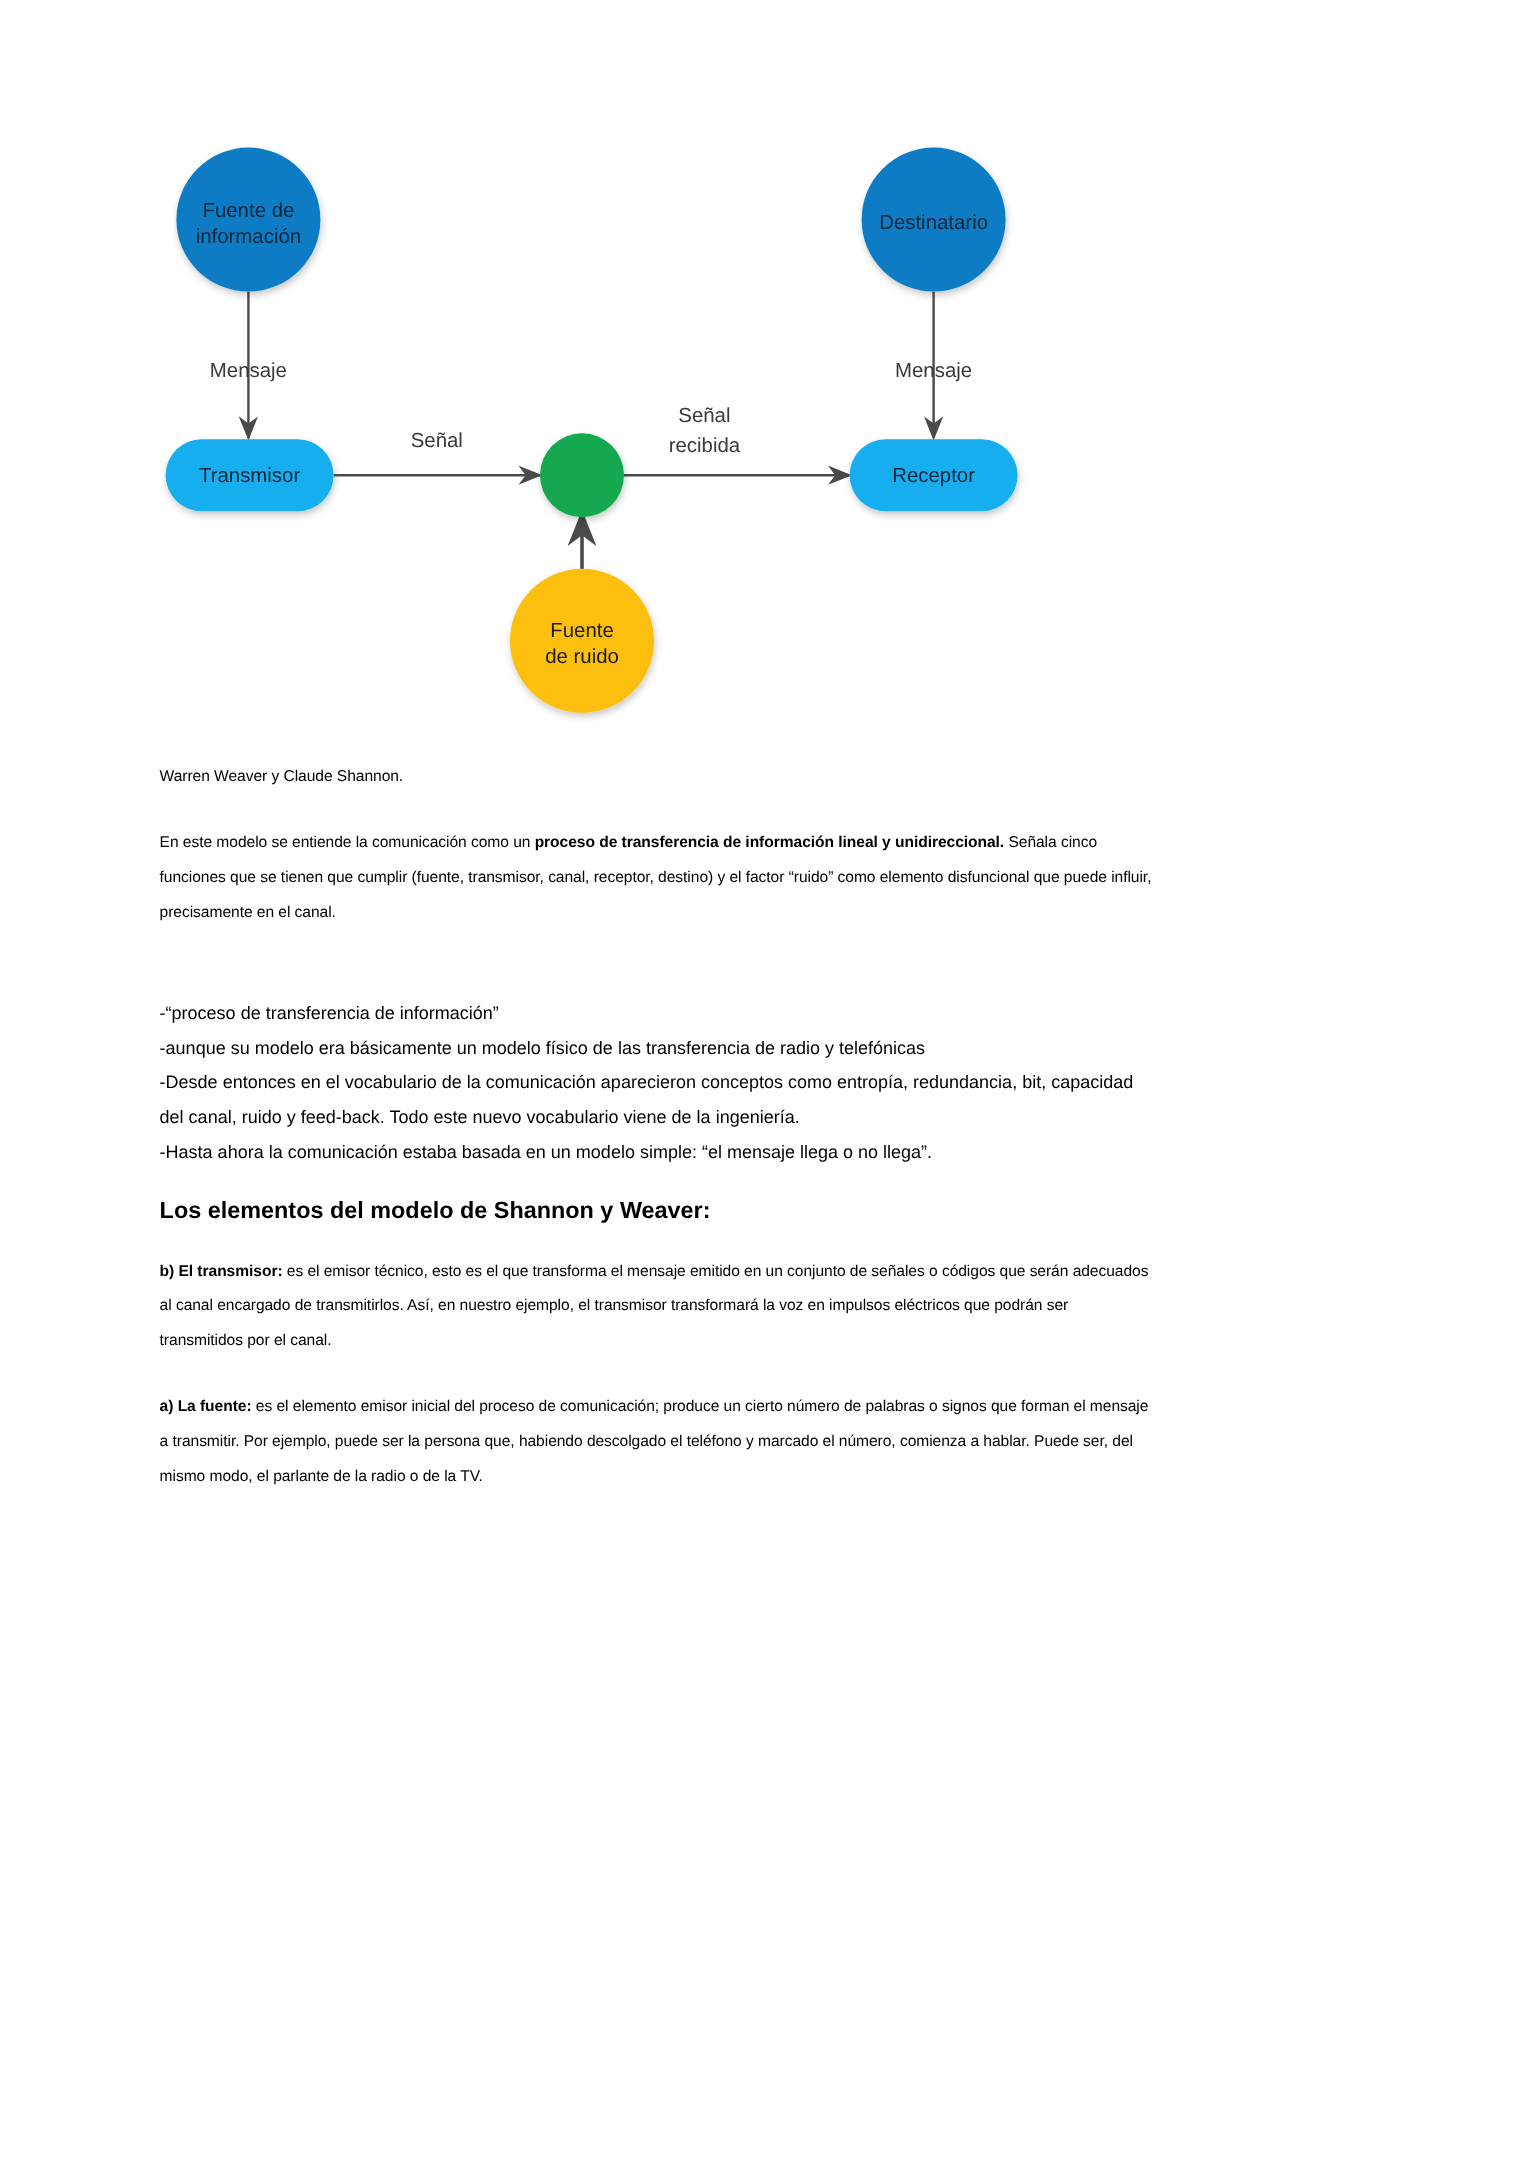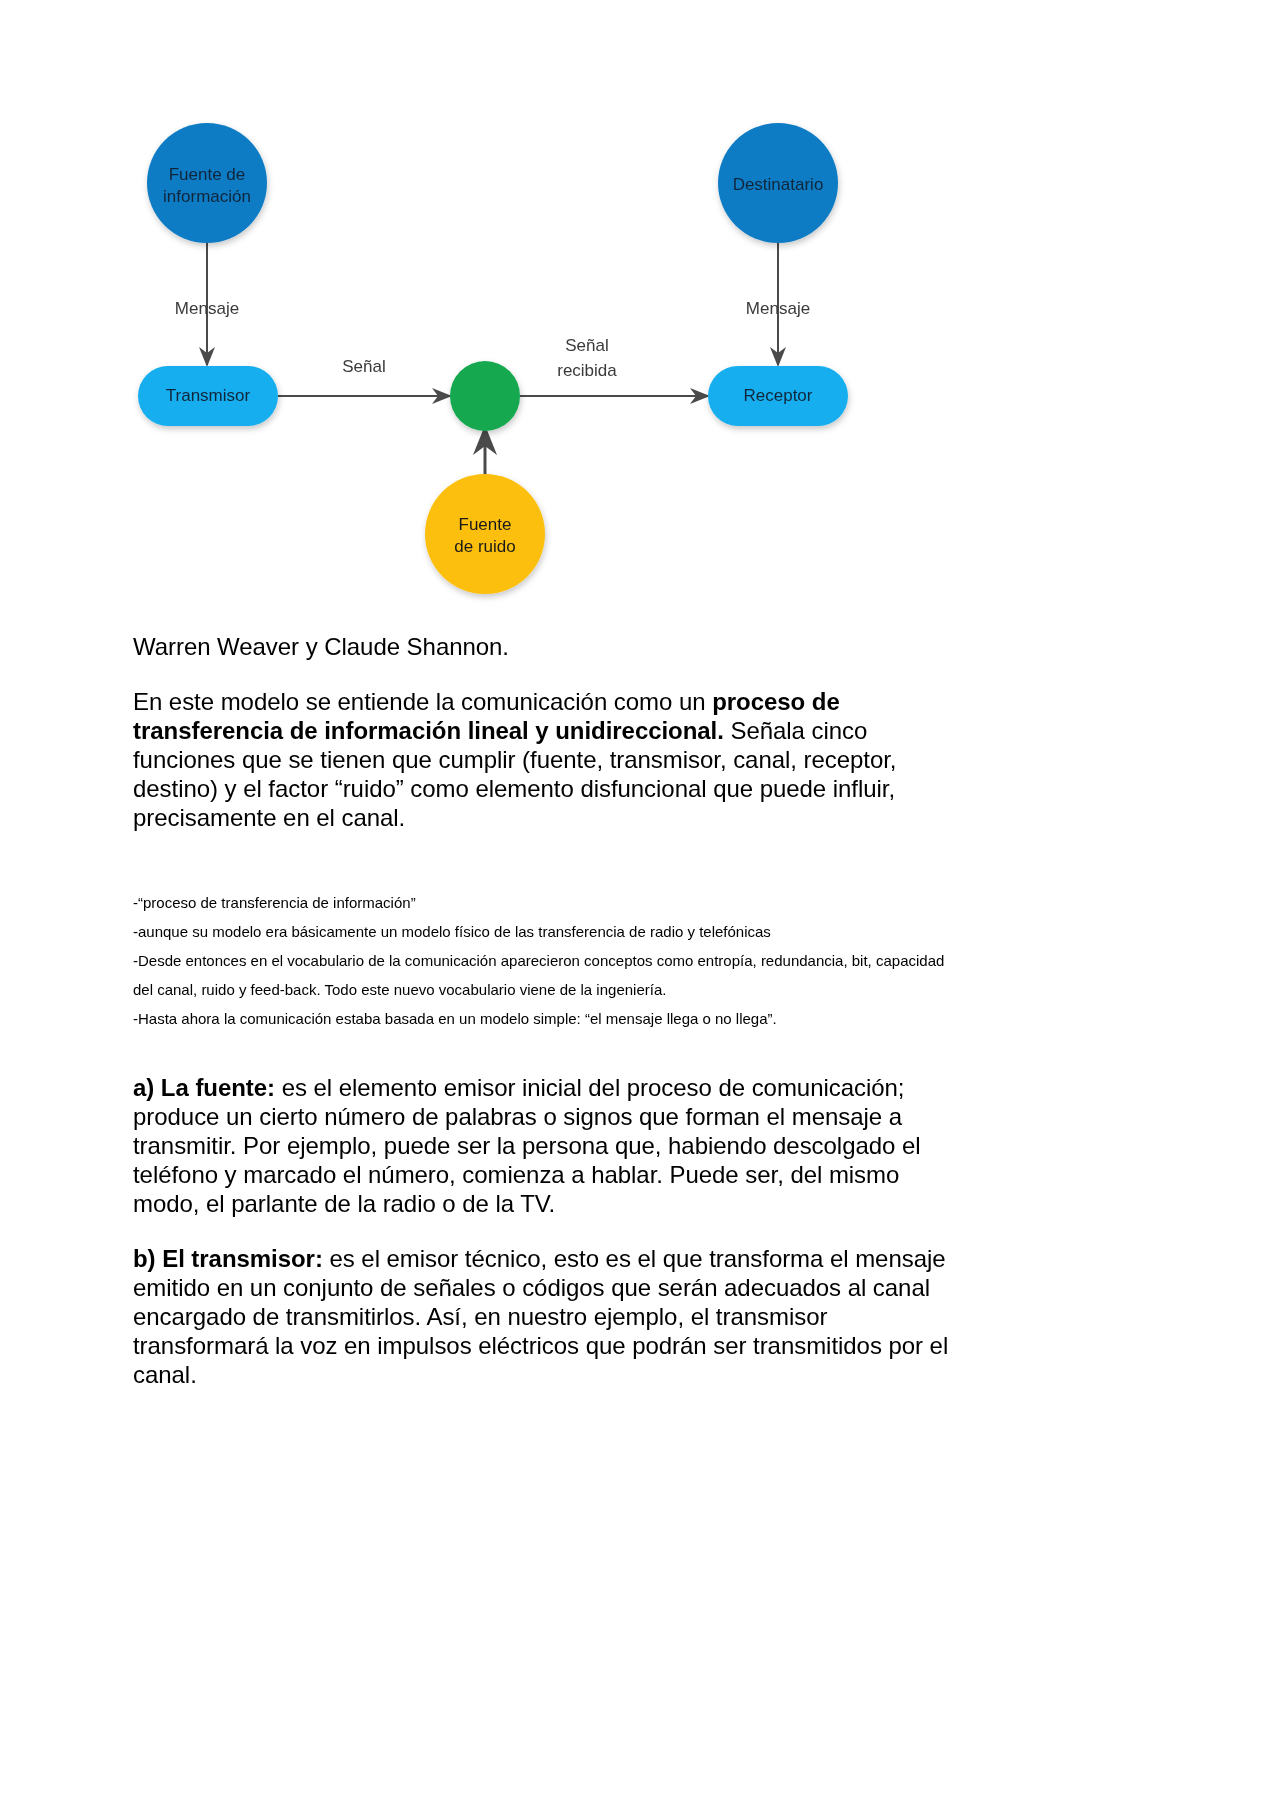--- a/index.html
+++ b/index.html
@@ -53,21 +53,21 @@
   }
 
   
   .content {
     position: absolute;
     left: 133px;
     top: 632px;
     width: 830px;
   }
   .para {
-    font-size: 24px;
+    font-size: 13px;
     line-height: 29px;
     margin: 0 0 26px 0;
     color: #000;
     letter-spacing: -0.05px;
   }
   .gap-lg { height: 30px; }
   .gap-md { height: 20px; }
   b, strong { font-weight: bold; }
 
   .listblock {
@@ -171,21 +171,22 @@
 
     <div class="listblock">
       <div>-“proceso de transferencia de información”</div>
       <div>-aunque su modelo era básicamente un modelo físico de las transferencia de radio y telefónicas</div>
       <div>-Desde entonces en el vocabulario de la comunicación aparecieron conceptos como entropía, redundancia, bit, capacidad del canal, ruido y feed-back. Todo este nuevo vocabulario viene de la ingeniería.</div>
       <div>-Hasta ahora la comunicación estaba basada en un modelo simple: “el mensaje llega o no llega”.</div>
     </div>
 
     <div class="gap-md"></div>
 
+    <p class="heading">Los elementos del modelo de Shannon y Weaver:</p>
 
     <div class="gap-md"></div>
 
+    <p class="para"><b>b) El transmisor:</b><span> es el emisor técnico, esto es el que transforma el mensaje emitido en un conjunto de señales o códigos que serán adecuados al canal encargado de transmitirlos. Así, en nuestro ejemplo, el transmisor transformará la voz en impulsos eléctricos que podrán ser transmitidos por el canal.</span></p>
+
     <p class="para"><b>a) La fuente:</b><span> es el elemento emisor inicial del proceso de comunicación; produce un cierto número de palabras o signos que forman el mensaje a transmitir. Por ejemplo, puede ser la persona que, habiendo descolgado el teléfono y marcado el número, comienza a hablar. Puede ser, del mismo modo, el parlante de la radio o de la TV.</span></p>
-
-    <p class="para"><b>b) El transmisor:</b><span> es el emisor técnico, esto es el que transforma el mensaje emitido en un conjunto de señales o códigos que serán adecuados al canal encargado de transmitirlos. Así, en nuestro ejemplo, el transmisor transformará la voz en impulsos eléctricos que podrán ser transmitidos por el canal.</span></p>
 
   </div>
 </div>
 
 </body></html>

